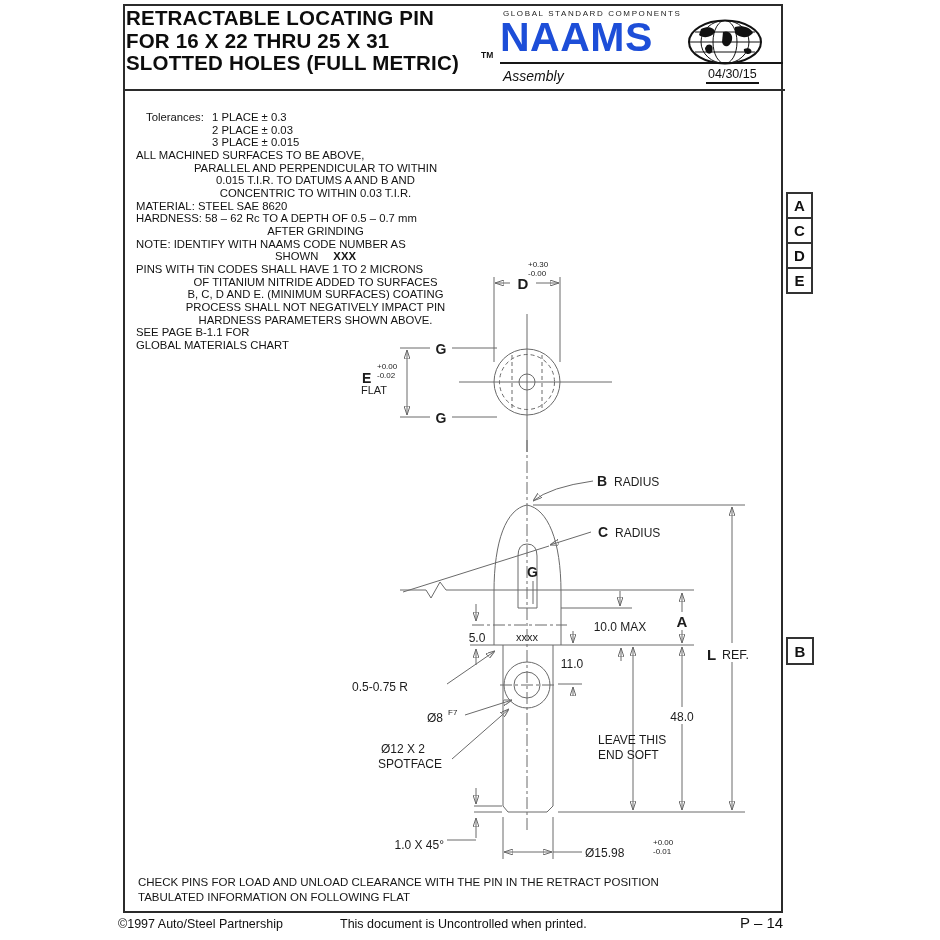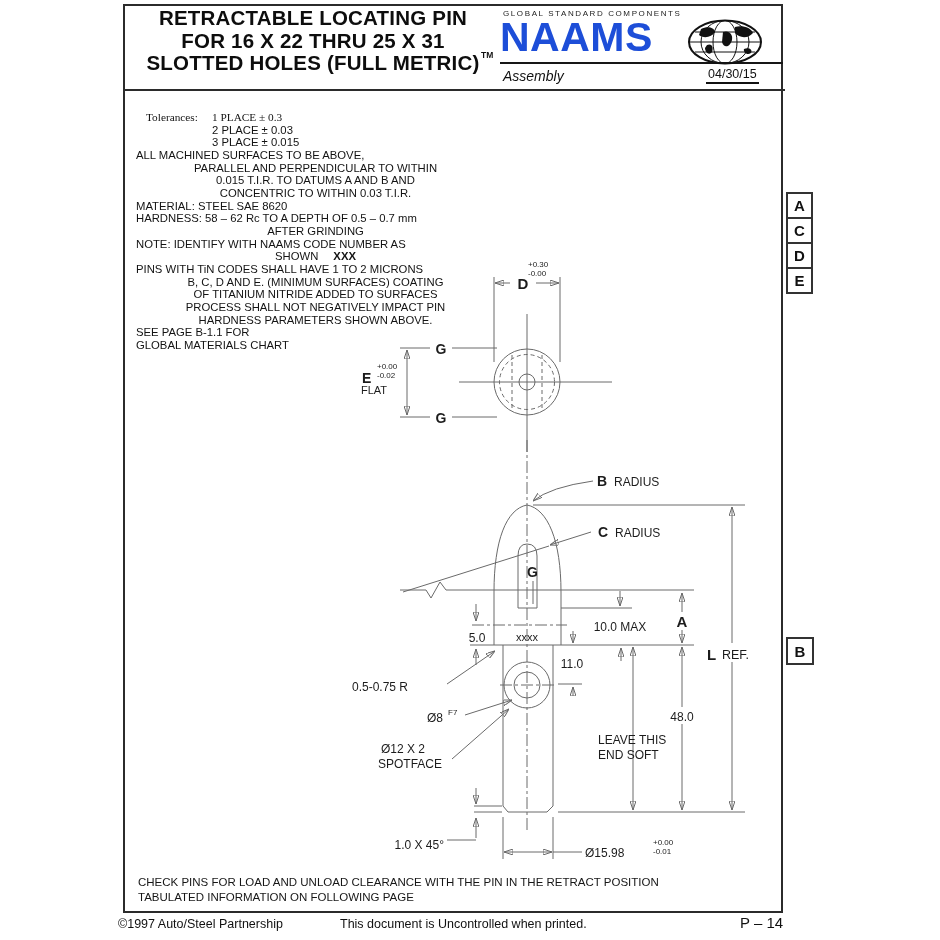--- a/index.html
+++ b/index.html
@@ -4,30 +4,30 @@
 <style>
   html,body{margin:0;padding:0;background:#fff;}
   #page{position:relative;width:940px;height:940px;background:#fff;
         font-family:"Liberation Sans",sans-serif;color:#111;overflow:hidden;}
   .abs{position:absolute;}
   
   #sheet-border{left:123px;top:4px;width:660px;height:909px;border:2px solid #2b2b2b;box-sizing:border-box;}
   #header-divider{left:123px;top:89px;width:662px;height:2px;background:#2b2b2b;}
   #logo-underline{left:500px;top:62px;width:283px;height:2px;background:#161616;}
   
-  #title-block{left:126px;top:7px;width:374px;text-align:center;font-size:20.5px;font-weight:bold;line-height:22.5px;color:#0d0d0d;letter-spacing:0.2px;}
+  #title-block{left:126px;top:7px;width:374px;text-align:left;font-size:20.5px;font-weight:bold;line-height:22.5px;color:#0d0d0d;letter-spacing:0.2px;}
   #tm-mark{left:481px;top:50px;font-size:8.5px;font-weight:bold;}
   #brand-tagline{left:503px;top:9px;font-size:8px;letter-spacing:1.6px;color:#222;}
   #brand-name{left:500px;top:12px;font-size:41px;font-weight:bold;letter-spacing:0.5px;line-height:50px;color:#1d4ed8;}
   #globe{left:687px;top:19px;}
   #assembly-label{left:503px;top:68px;font-size:14px;font-style:italic;}
   #rev-date{left:706px;top:67px;font-size:12.5px;border-bottom:2px solid #111;padding:0 2px 1px 2px;}
   
   #notes{left:136px;top:111px;width:345px;font-size:11.3px;line-height:12.65px;color:#131313;white-space:nowrap;}
-  .tol-first{padding-left:10px;font-family:Liberation Serif, serif;}
+  .tol-first{padding-left:10px;}
   .tol-label{display:inline-block;width:66px;}
   .tol-rest{padding-left:76px;}
   .i1{padding-left:14px;text-align:center;}
   .xb{font-weight:bold;margin-left:15px;}
   
   .zone-stack{left:786px;top:194px;}
   .zone-box{width:27px;height:27px;border:2px solid #333;box-sizing:border-box;display:flex;align-items:center;justify-content:center;
             font-size:15px;font-weight:bold;background:#fff;margin-top:-2px;}
   #zone-b{left:786px;top:637px;width:28px;height:28px;margin:0;}
   
@@ -87,22 +87,22 @@
     <div>ALL MACHINED SURFACES TO BE ABOVE,</div>
     <div class="i1">PARALLEL AND PERPENDICULAR TO WITHIN</div>
     <div class="i1">0.015 T.I.R. TO DATUMS A AND B AND</div>
     <div class="i1">CONCENTRIC TO WITHIN 0.03 T.I.R.</div>
     <div>MATERIAL: STEEL SAE 8620</div>
     <div>HARDNESS: 58 – 62 Rc TO A DEPTH OF 0.5 – 0.7 mm</div>
     <div class="i1">AFTER GRINDING</div>
     <div>NOTE: IDENTIFY WITH NAAMS CODE NUMBER AS</div>
     <div class="i1"><span>SHOWN</span><span class="xb">XXX</span></div>
     <div>PINS WITH TiN CODES SHALL HAVE 1 TO 2 MICRONS</div>
+    <div class="i1">OF TITANIUM NITRIDE ADDED TO SURFACES</div>
     <div class="i1">B, C, D AND E. (MINIMUM SURFACES) COATING</div>
-    <div class="i1">OF TITANIUM NITRIDE ADDED TO SURFACES</div>
     <div class="i1">PROCESS SHALL NOT NEGATIVELY IMPACT PIN</div>
     <div class="i1">HARDNESS PARAMETERS SHOWN ABOVE.</div>
     <div>SEE PAGE B-1.1 FOR</div>
     <div>GLOBAL MATERIALS CHART</div>
   </div>
 
   <div class="abs zone-stack">
     <div class="zone-box">A</div>
     <div class="zone-box">C</div>
     <div class="zone-box">D</div>
@@ -235,20 +235,20 @@
       <line x1="504" y1="852" x2="552" y2="852" marker-start="url(#ah)" marker-end="url(#ah)"></line>
       <line x1="553" y1="852" x2="582" y2="852"></line>
       <text class="t12" x="585" y="857">Ø15.98</text>
       <text class="t8" x="653" y="845">+0.00</text>
       <text class="t8" x="653" y="854">-0.01</text>
     </g>
   </svg>
 
   <div class="abs" id="check-notes">
     <div>CHECK PINS FOR LOAD AND UNLOAD CLEARANCE WITH THE PIN IN THE RETRACT POSITION</div>
-    <div>TABULATED INFORMATION ON FOLLOWING PAGE</div>
+    <div>TABULATED INFORMATION ON FOLLOWING FLAT</div>
   </div>
 
   <div class="abs" id="footer-copyright">©1997 Auto/Steel Partnership</div>
   <div class="abs" id="footer-disclaimer">This document is Uncontrolled when printed.</div>
   <div class="abs" id="footer-page">P – 14</div>
 
 </div>
 
 </body></html>

